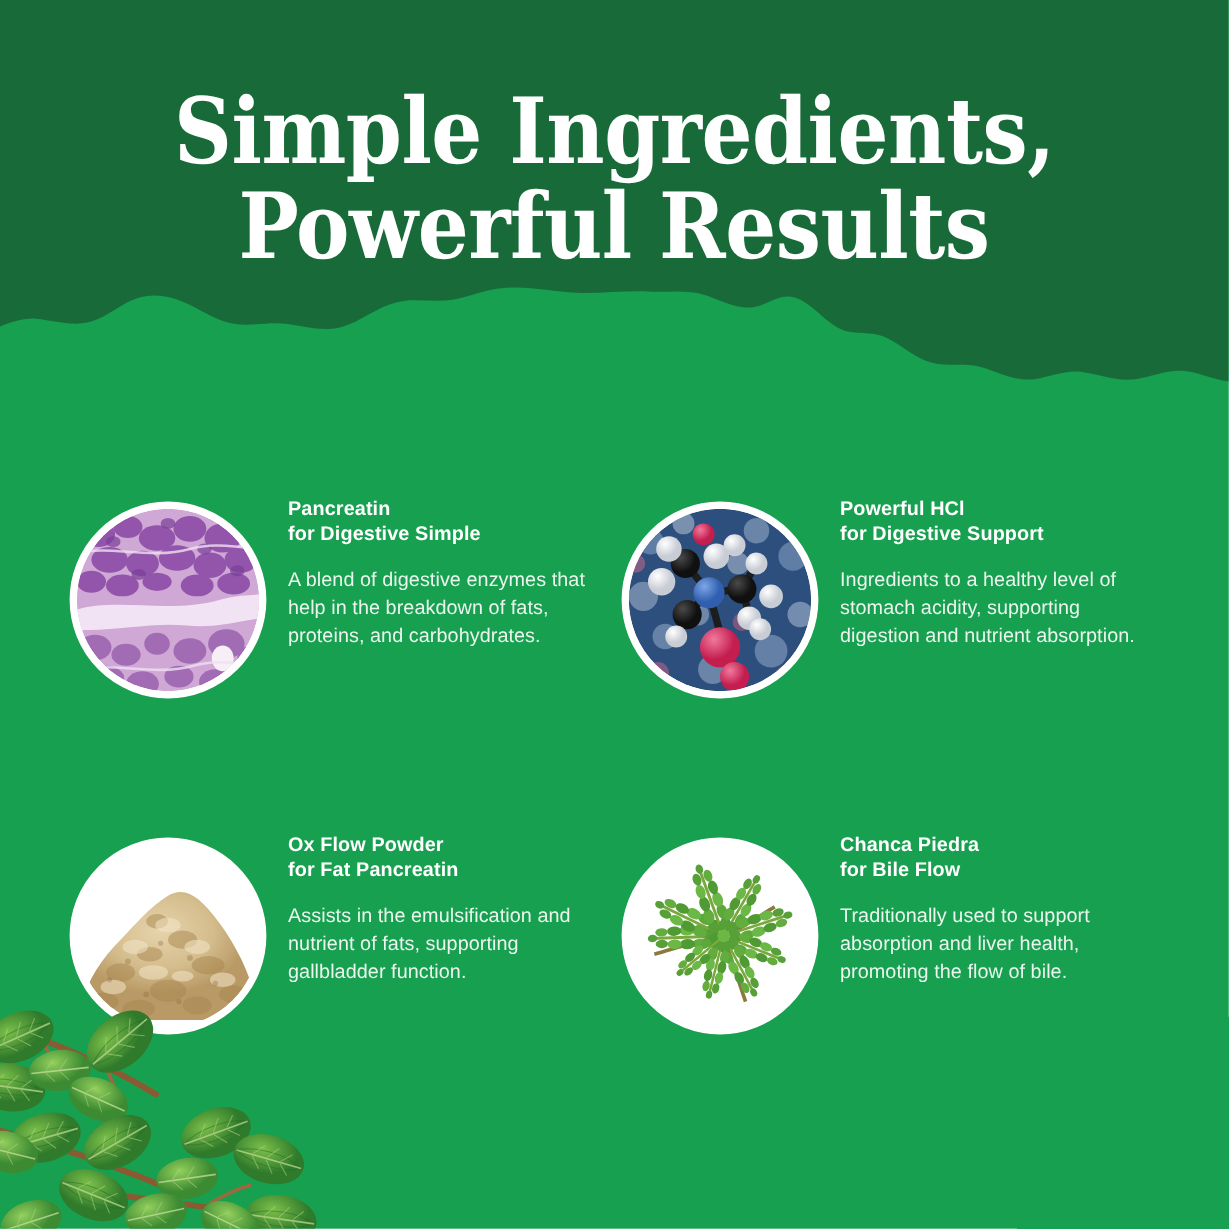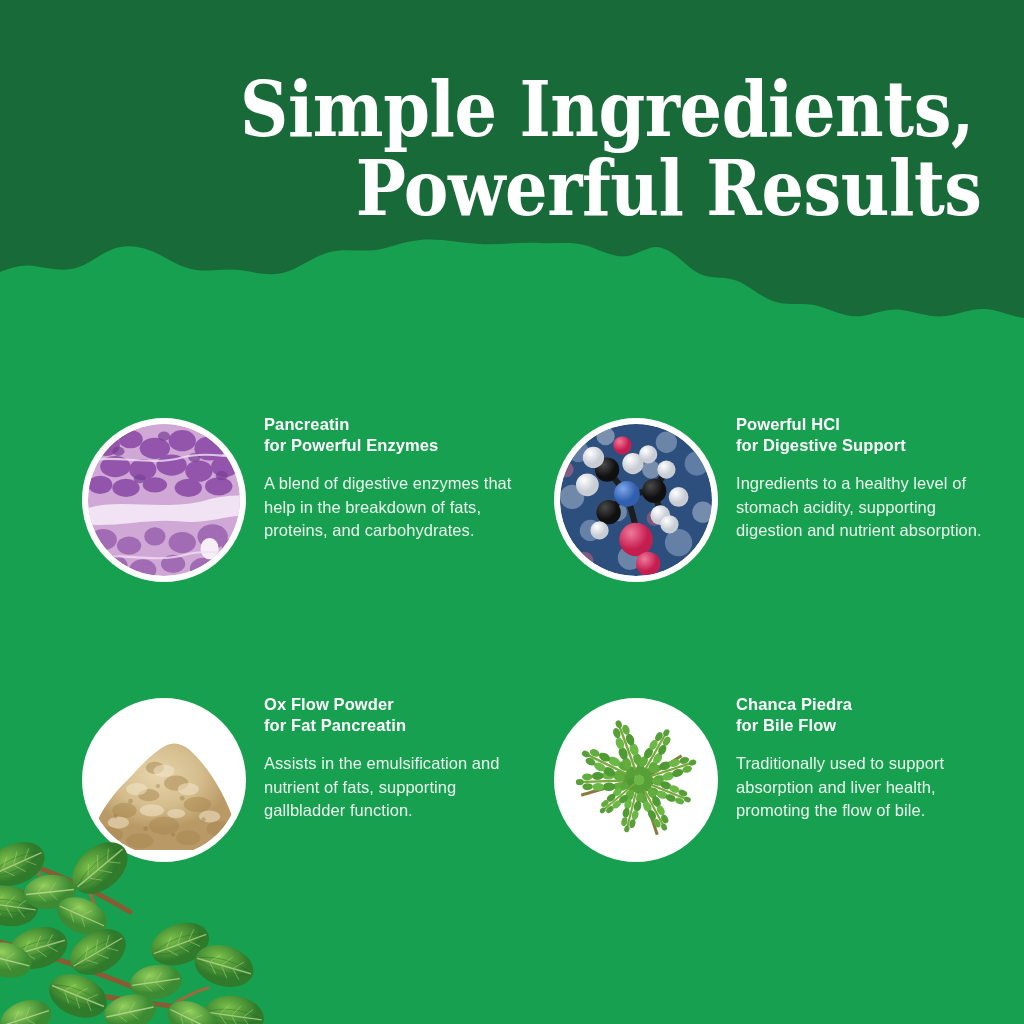--- a/index.html
+++ b/index.html
@@ -19,21 +19,21 @@
     position:absolute; top:0; left:0;
     width:1024px; height:360px;
     z-index:2;
   }
   .header-band svg { display:block; width:1024px; height:360px; }
   .headline {
     position:absolute; top:0; left:0;
     width:1024px; height:260px;
     z-index:3;
     display:flex; flex-direction:column;
-    align-items:flex-end; justify-content:flex-start;
+    align-items:center; justify-content:flex-start;
     padding-top:74px;
     pointer-events:none;
   }
   .headline .line {
     font-family:"DejaVu Serif", serif;
     font-weight:700;
     color:#FFFFFF;
     line-height:0.96;
     letter-spacing:-0.5px;
     transform:scaleX(0.88);
@@ -45,22 +45,22 @@
 
   
   .grid {
     position:absolute;
     top:405px; left:0;
     width:1024px;
     z-index:4;
     display:grid;
     grid-template-columns:460px 460px;
     grid-template-rows:280px 280px;
-    column-gap:12px;
-    padding-left:82px;
+    column-gap:0px;
+    padding-left:58px;
   }
   .card { display:flex; align-items:flex-start; }
   .thumb-wrap {
     flex:0 0 164px;
     width:164px; height:164px;
     margin-top:13px;
   }
   .thumb {
     width:164px; height:164px;
     border-radius:50%;
@@ -205,21 +205,21 @@
               <g stroke="#f0dff3" stroke-width="1.4" fill="none" opacity="0.8">
                 <path d="M0,24 C20,20 40,28 62,22 C80,17 96,24 100,20"></path>
                 <path d="M0,88 C22,84 42,92 64,86 C82,81 96,88 100,84"></path>
               </g>
             </g>
           </svg>
         </div>
       </div>
       <div class="card-text">
         <div class="card-title">Pancreatin</div>
-        <div class="card-subtitle">for Powerful Enzymes</div>
+        <div class="card-subtitle">for Digestive Simple</div>
         <div class="card-desc">A blend of digestive enzymes that help in the breakdown of fats, proteins, and carbohydrates.</div>
       </div>
     </div>
 
     <div class="card">
       <div class="thumb-wrap">
         <div class="thumb">
           <svg viewBox="0 0 100 100" xmlns="http://www.w3.org/2000/svg">
             <defs>
               <clipPath id="c2">

